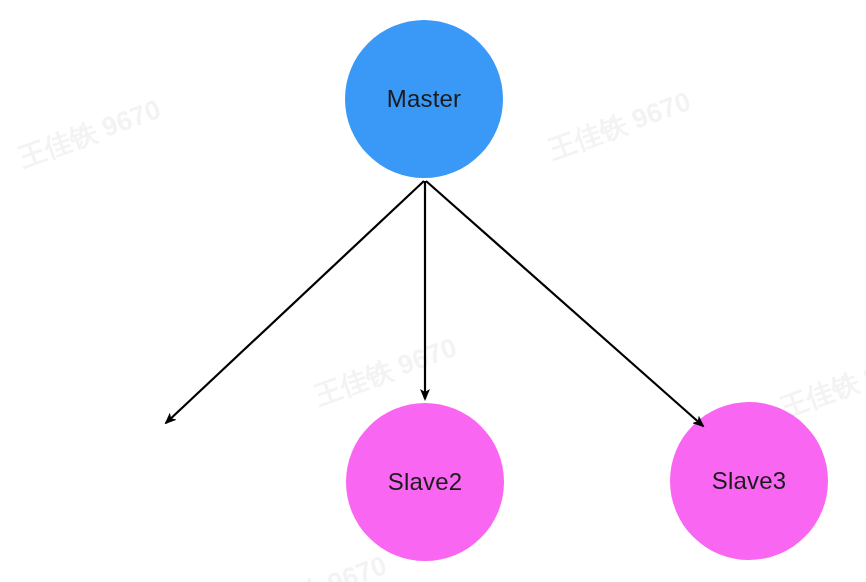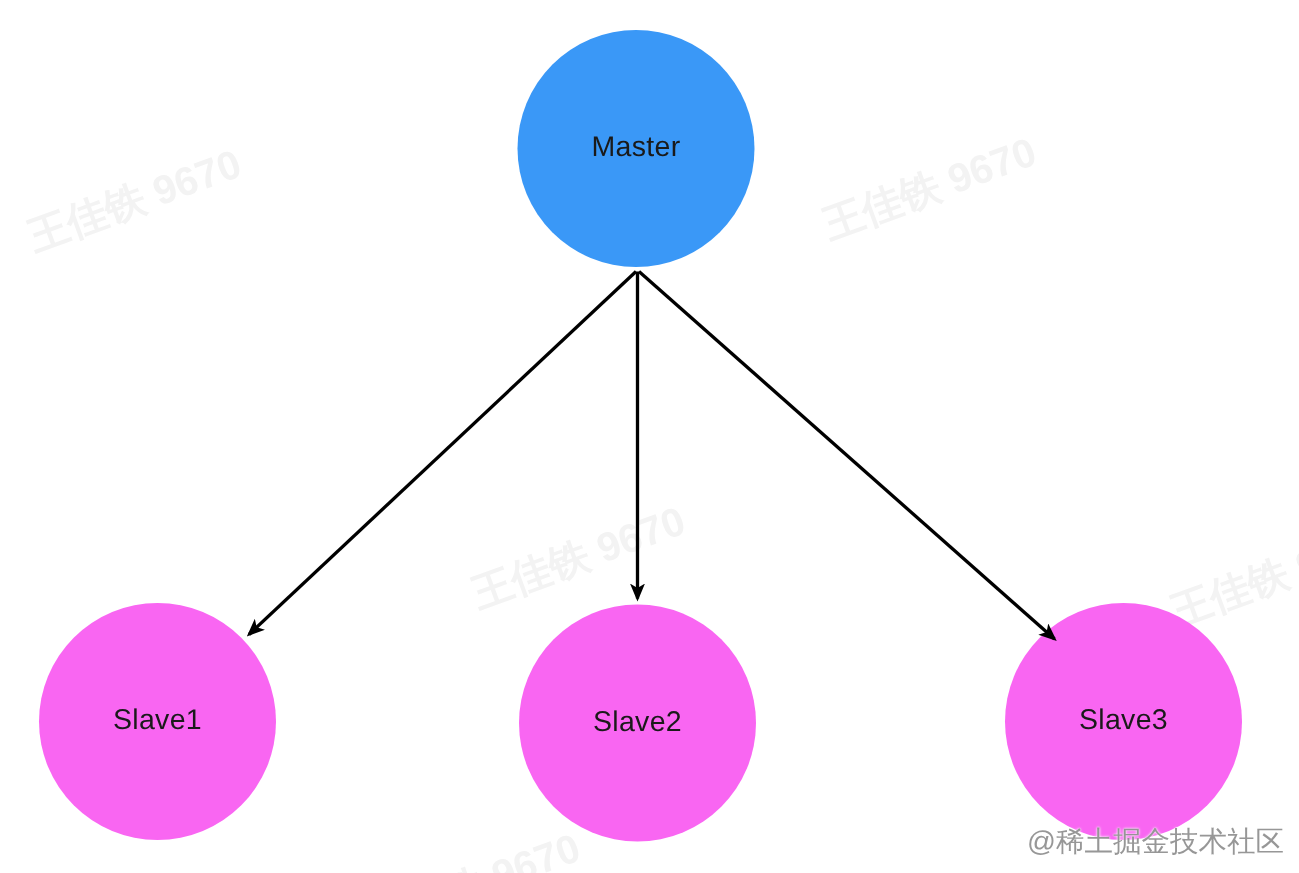--- a/index.html
+++ b/index.html
@@ -19,21 +19,21 @@
     position:absolute;
     width:158px;
     height:158px;
     border-radius:50%;
     display:flex;
     align-items:center;
     justify-content:center;
     z-index:2;
   }
   .node-label{
-    font-size:19px;
+    font-size:24px;
     color:#1a1a1a;
     letter-spacing:0.2px;
   }
   .node-master{left:345px;top:20px;}
   .node-slave1{left:26px;top:402px;}
   .node-slave2{left:346px;top:403px;}
   .node-slave3{left:670px;top:402px;}
   
   .edges-svg{
     position:absolute;
@@ -78,36 +78,32 @@
 
   <div class="wm wm-1">王佳铁 9670</div>
   <div class="wm wm-2">王佳铁 9670</div>
   <div class="wm wm-3">王佳铁 9670</div>
   <div class="wm wm-4">王佳铁 9670</div>
   <div class="wm wm-5">王佳铁 9670</div>
 
   <div class="node node-master" style="background-color: rgb(58, 152, 247);">
     <span class="node-label">Master</span>
   </div>
-  <div class="node node-slave1" style="background-color: rgb(249, 102, 242);">
-    <span class="node-label">Slave1</span>
-  </div>
   <div class="node node-slave2" style="background-color: rgb(249, 102, 242); align-items: center;">
     <span class="node-label">Slave2</span>
   </div>
   <div class="node node-slave3" style="background-color: rgb(249, 102, 242);">
     <span class="node-label">Slave3</span>
   </div>
 
   <svg class="edges-svg" viewBox="0 0 866 582" xmlns="http://www.w3.org/2000/svg">
     <defs>
       <marker id="arrowhead" markerWidth="12" markerHeight="10" refX="10" refY="5" orient="auto" markerUnits="userSpaceOnUse">
         <path d="M0,0 L12,5 L0,10 L3,5 z" fill="#000000"></path>
       </marker>
     </defs>
     <line x1="424" y1="181" x2="166" y2="423" stroke="#000000" stroke-width="2.2" marker-end="url(#arrowhead)"></line>
     <line x1="425" y1="181" x2="425" y2="399" stroke="#000000" stroke-width="2.2" marker-end="url(#arrowhead)"></line>
     <line x1="426" y1="181" x2="703" y2="426" stroke="#000000" stroke-width="2.2" marker-end="url(#arrowhead)"></line>
   </svg>
 
-  <div class="credit">@稀土掘金技术社区</div>
 
 </div>
 
 </body></html>

